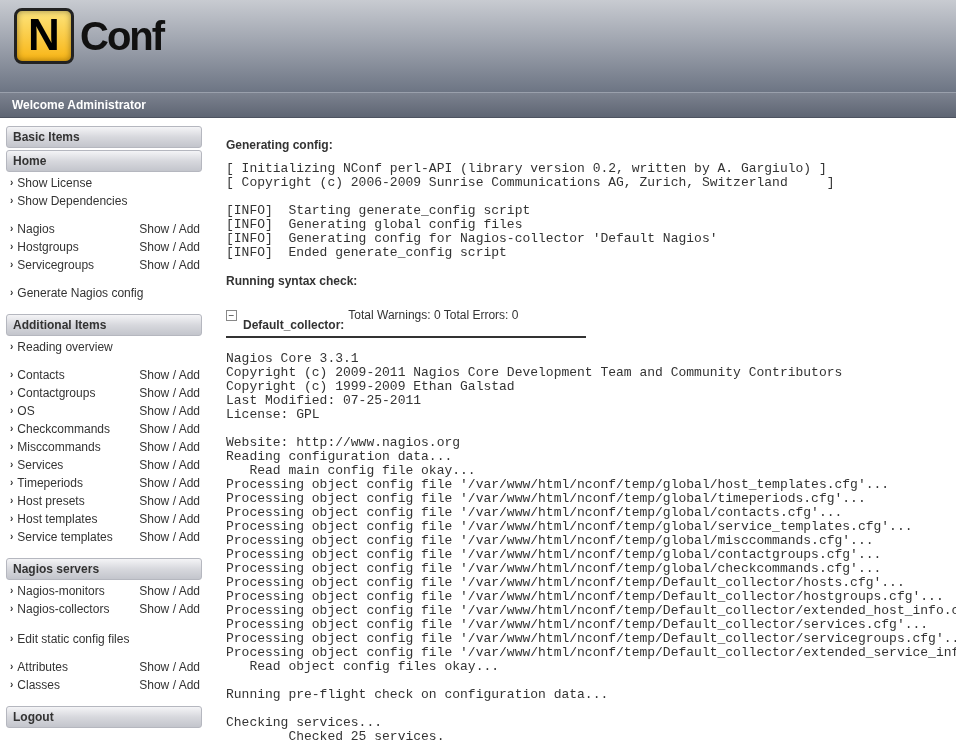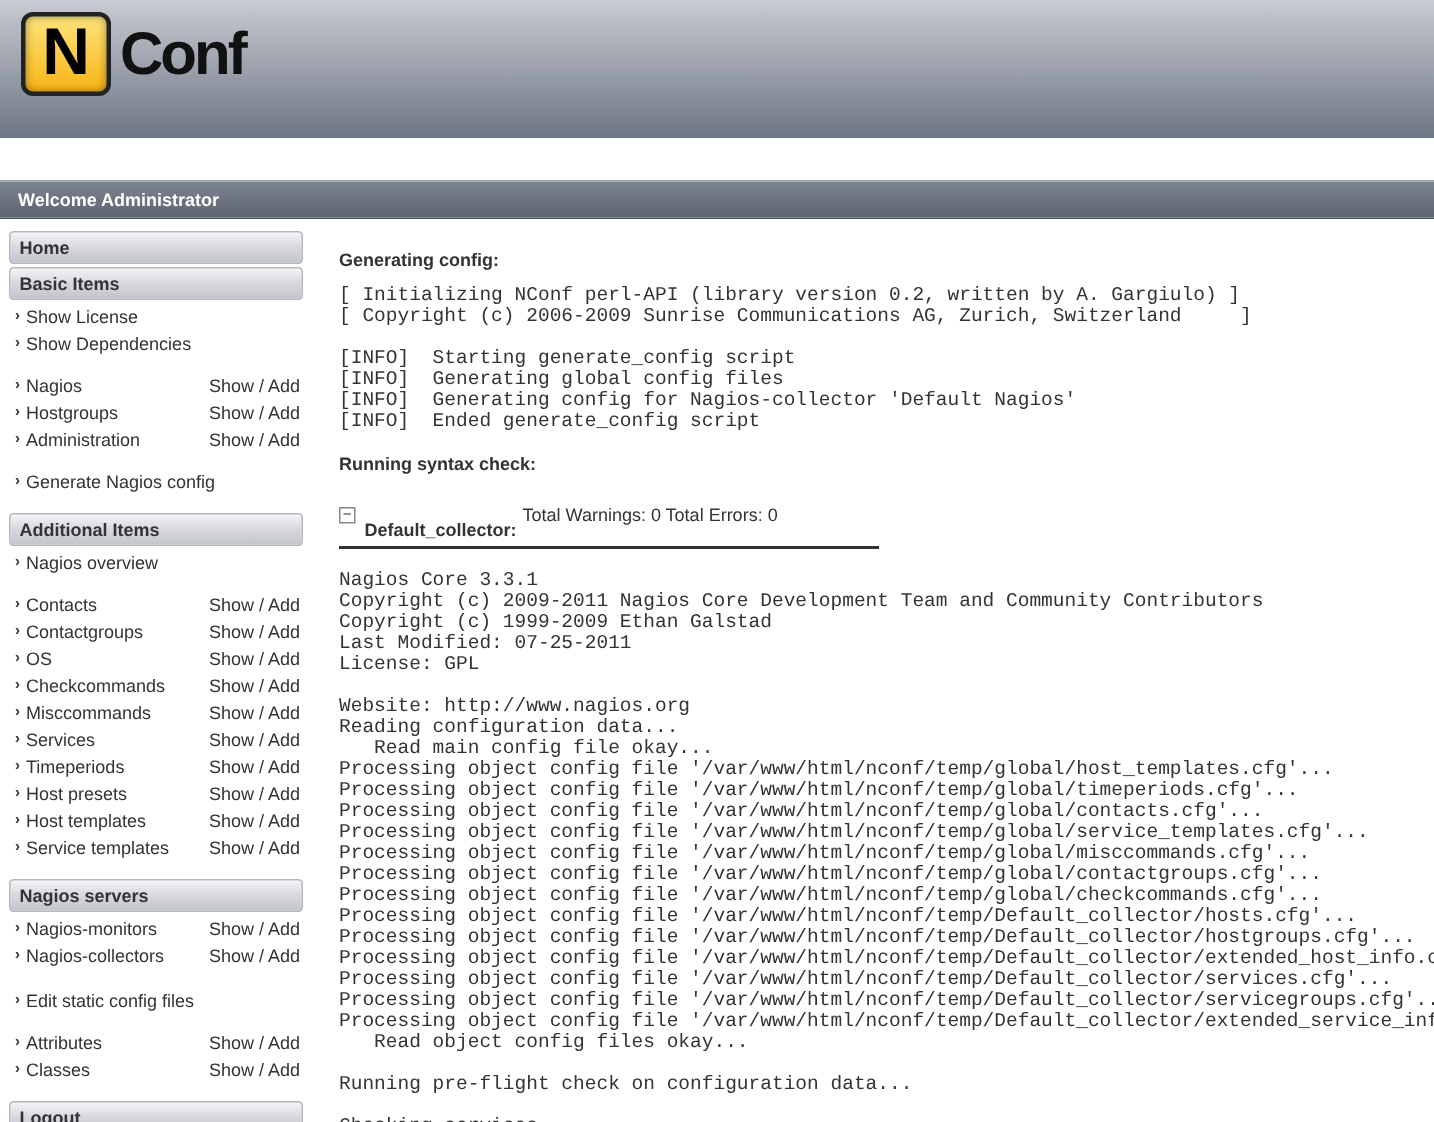--- a/index.html
+++ b/index.html
@@ -44,21 +44,20 @@
     letter-spacing: -2px;
   }
   .welcome-bar {
     background: linear-gradient(to bottom, #7c828f 0%, #5e6573 100%);
     color: #fff;
     font-weight: bold;
     font-size: 12px;
     padding: 5px 12px;
     border-top: 1px solid #9aa0ac;
     border-bottom: 1px solid #4d5360;
-    margin-top: 28px;
   }
   .content-wrap {
     display: flex;
     align-items: flex-start;
   }
   .sidebar {
     width: 208px;
     padding: 8px 6px 8px 6px;
     flex-shrink: 0;
   }
@@ -162,23 +161,23 @@
     <span class="logo-n">N</span>
     <span class="logo-conf">Conf</span>
   </div>
 </div>
 
 <div class="welcome-bar">Welcome Administrator</div>
 
 <div class="content-wrap">
   <div class="sidebar">
 
+    <div class="section-header">Basic Items</div>
+
     <div class="section-header">Home</div>
-
-    <div class="section-header">Basic Items</div>
     <ul class="nav-list">
       <li class="nav-item">
           <span class="nav-label">
             <span class="chev">›</span>
             <span>Show License</span>
           </span>
         </li>
       <li class="nav-item">
           <span class="nav-label">
             <span class="chev">›</span>
@@ -196,39 +195,39 @@
       <li class="nav-item">
         <span class="nav-label">
             <span class="chev">›</span>
             <span>Hostgroups</span>
           </span>
         <span class="nav-actions"><span class="lnk">Show</span><span> / </span><span class="lnk">Add</span></span>
       </li>
       <li class="nav-item">
         <span class="nav-label">
             <span class="chev">›</span>
-            <span>Administration</span>
+            <span>Servicegroups</span>
           </span>
         <span class="nav-actions"><span class="lnk">Show</span><span> / </span><span class="lnk">Add</span></span>
       </li>
       <li class="spacer"></li>
       <li class="nav-item">
           <span class="nav-label">
             <span class="chev">›</span>
             <span>Generate Nagios config</span>
           </span>
         </li>
     </ul>
 
     <div class="section-header">Additional Items</div>
     <ul class="nav-list">
       <li class="nav-item">
           <span class="nav-label">
             <span class="chev">›</span>
-            <span>Nagios overview</span>
+            <span>Reading overview</span>
           </span>
         </li>
       <li class="spacer"></li>
       <li class="nav-item">
         <span class="nav-label">
             <span class="chev">›</span>
             <span>Contacts</span>
           </span>
         <span class="nav-actions"><span class="lnk">Show</span><span> / </span><span class="lnk">Add</span></span>
       </li>

